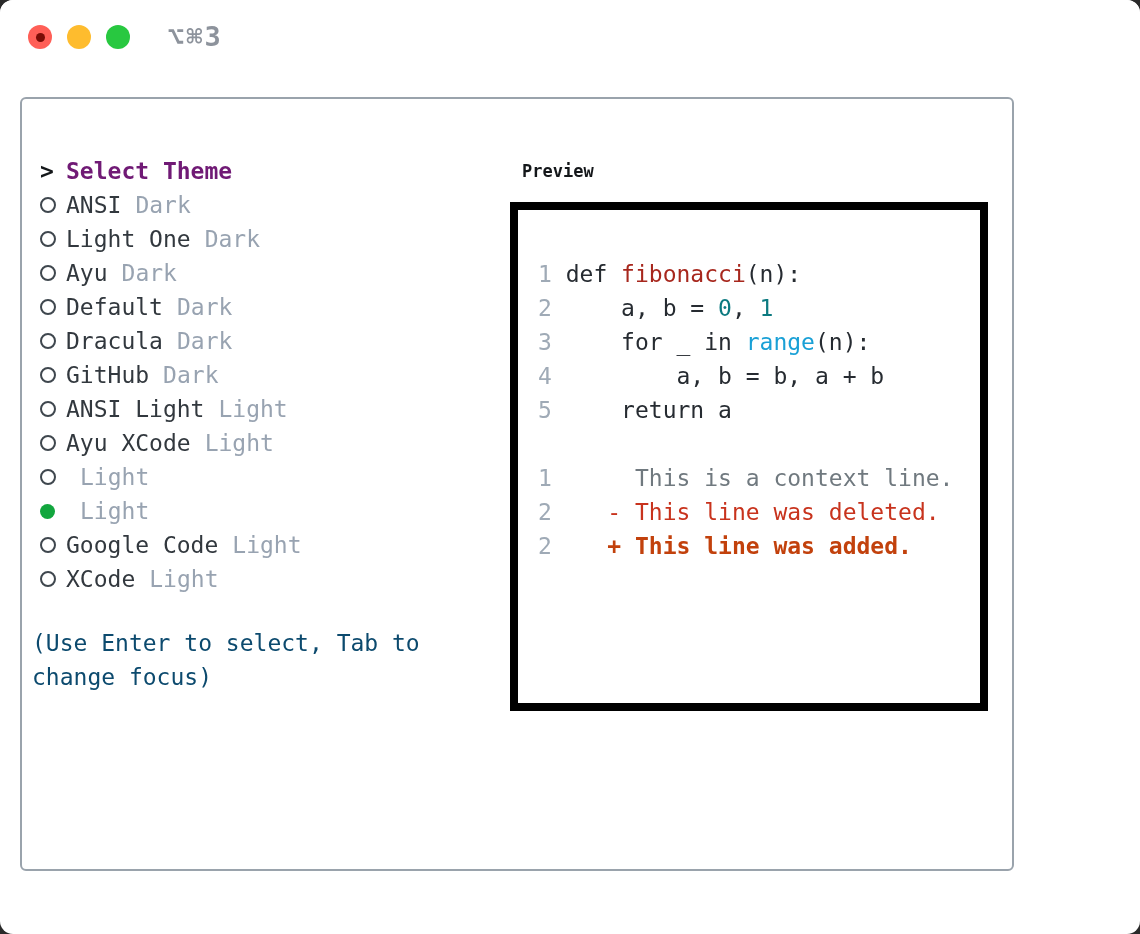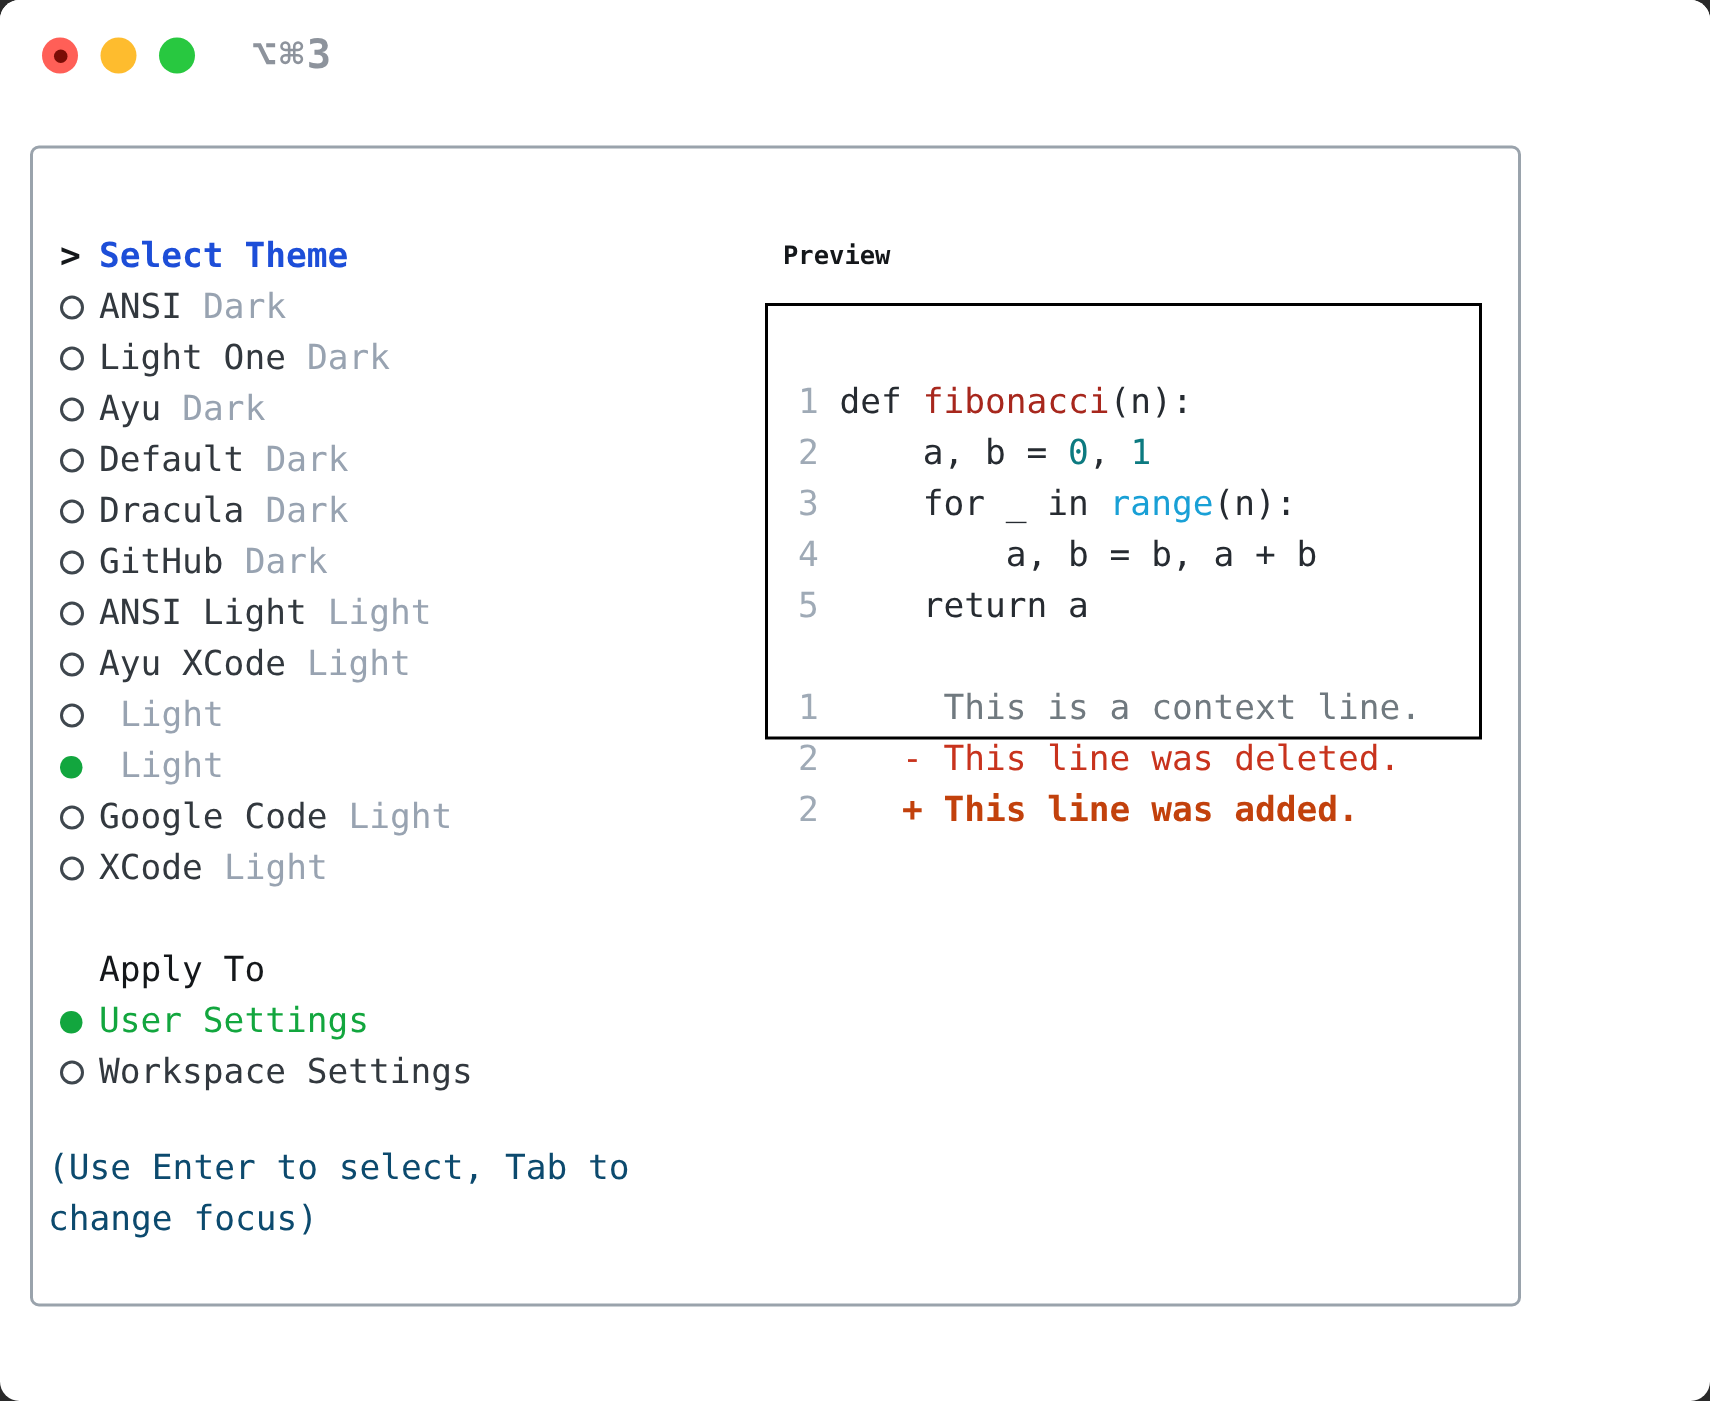--- a/index.html
+++ b/index.html
@@ -14,31 +14,31 @@
   .red-dot{width:9px;height:9px;border-radius:50%;background:#7a0d06;}
   .tabtitle{position:absolute;left:168px;top:21px;font-size:27px;font-weight:bold;color:#8d939c;letter-spacing:2px;}
   
   .panel{position:absolute;left:20px;top:97px;width:994px;height:774px;border:2px solid #9aa3ac;border-radius:6px;box-sizing:border-box;background:#fff;}
   .left{position:absolute;left:18px;top:55px;width:450px;}
   .row{display:flex;align-items:center;height:34px;font-size:23px;color:#32383e;white-space:pre;}
   .bullet{width:26px;display:flex;align-items:center;flex:0 0 26px;}
   .circle{width:12px;height:12px;border:2px solid #3f474e;border-radius:50%;box-sizing:content-box;}
   .dotsel{width:15px;height:15px;border-radius:50%;background:#12a63e;}
   .prompt{font-weight:bold;color:#14171a;display:inline-block;}
-  .htext{font-weight:bold;color:#1d4ed8;}
+  .htext{font-weight:bold;color:#701a75;}
   .htext2{color:#14171a;}
   .name{color:#32383e;}
   .item.selected .name{color:#12a63e;}
   .tag{color:#98a3b1;margin-left:14px;}
   .applyblock{margin-top:34px;}
   .hint{margin-top:30px;margin-left:-8px;width:445px;font-size:23px;line-height:34px;color:#0c4a6e;}
   
   .right{position:absolute;left:488px;top:55px;width:486px;}
   .ptitle{height:34px;margin-left:12px;font-size:17px;font-weight:bold;color:#14171a;display:flex;align-items:center;}
-  .codebox{margin-top:14px;width:478px;height:291px;border:2px solid #000000;box-sizing:border-box;background:#ffffff;}
+  .codebox{margin-top:14px;width:478px;height:509px;border:8px solid #000000;box-sizing:border-box;background:#ffffff;}
   pre{margin:0;padding:47px 0 0 20px;font-family:"DejaVu Sans Mono",monospace;font-size:23px;line-height:34px;}
   .cl{height:34px;}
   .ln{color:#9faab6;}
   .t-code{color:#262b31;}
   .t-func{color:#a7271d;}
   .t-num{color:#0c7a80;}
   .t-builtin{color:#19a0d6;}
   .t-context{color:#70797f;}
   .t-deleted{color:#c8331d;}
   .t-added{color:#c2410c;font-weight:bold;}
@@ -71,30 +71,20 @@
           <div class="row item"><span class="bullet"><span class="circle"></span></span><span class="name">Dracula</span><span class="tag">Dark</span></div>
           <div class="row item"><span class="bullet"><span class="circle"></span></span><span class="name">GitHub</span><span class="tag">Dark</span></div>
           <div class="row item"><span class="bullet"><span class="circle"></span></span><span class="name">ANSI Light</span><span class="tag">Light</span></div>
           <div class="row item"><span class="bullet"><span class="circle"></span></span><span class="name">Ayu XCode</span><span class="tag">Light</span></div>
           <div class="row item"><span class="bullet"><span class="circle"></span></span><span class="tag">Light</span></div>
           <div class="row item selected"><span class="bullet"><span class="dotsel"></span></span><span class="tag">Light</span></div>
           <div class="row item"><span class="bullet"><span class="circle"></span></span><span class="name">Google Code</span><span class="tag">Light</span></div>
           <div class="row item"><span class="bullet"><span class="circle"></span></span><span class="name">XCode</span><span class="tag">Light</span></div>
         </div>
 
-      <div class="applyblock">
-        <div class="row">
-          <span class="bullet"></span>
-          <span class="htext2">Apply To</span>
-        </div>
-        <div id="apply-list">
-            <div class="row item selected"><span class="bullet"><span class="dotsel"></span></span><span class="name">User Settings</span></div>
-            <div class="row item"><span class="bullet"><span class="circle"></span></span><span class="name">Workspace Settings</span></div>
-          </div>
-      </div>
 
       <div class="hint">(Use Enter to select, Tab to change focus)</div>
     </div>
 
     <div class="right">
       <div class="ptitle">Preview</div>
       <div class="codebox">
         <pre id="code"><div class="cl"><span class="ln">1</span> <span class="t-code">def </span><span class="t-func">fibonacci</span><span class="t-code">(n):</span></div><div class="cl"><span class="ln">2</span> <span class="t-code">    a, b = </span><span class="t-num">0</span><span class="t-code">, </span><span class="t-num">1</span></div><div class="cl"><span class="ln">3</span> <span class="t-code">    for _ in </span><span class="t-builtin">range</span><span class="t-code">(n):</span></div><div class="cl"><span class="ln">4</span> <span class="t-code">        a, b = b, a + b</span></div><div class="cl"><span class="ln">5</span> <span class="t-code">    return a</span></div><div class="cl"><span class="ln"> </span> &nbsp;</div><div class="cl"><span class="ln">1</span> <span class="t-context">     This is a context line.</span></div><div class="cl"><span class="ln">2</span> <span class="t-deleted">   - This line was deleted.</span></div><div class="cl"><span class="ln">2</span> <span class="t-added">   + This line was added.</span></div></pre>
       </div>
     </div>

